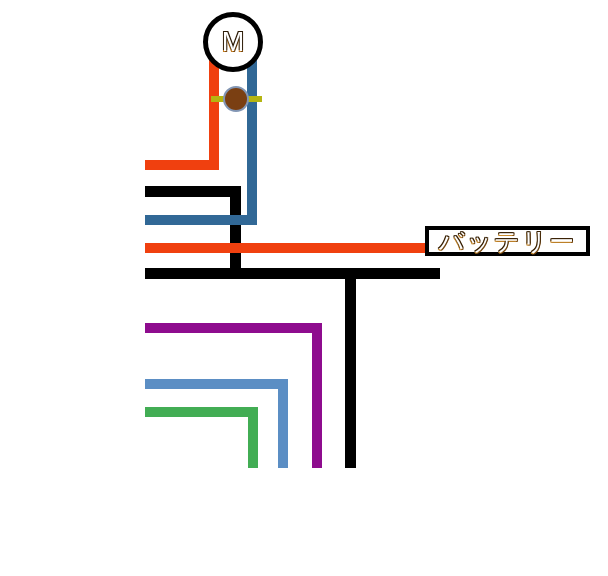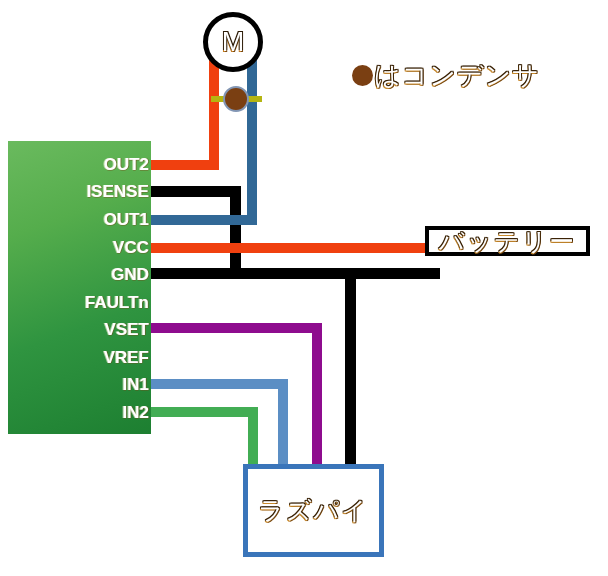--- a/index.html
+++ b/index.html
@@ -172,39 +172,20 @@
   <div class="wire" style="left:248px; top:407px; width:10px; height:61px; background:#42ad54;"></div>
 
   <div class="motor">
     <div class="motor-label">M</div>
   </div>
 
   <div class="cap-lead" style="left:211px; top:96px; width:24px; height:6px;"></div>
   <div class="cap-lead" style="left:240px; top:96px; width:22px; height:6px;"></div>
   <div class="cap-dot" style="left:223px; top:86px; width:26px; height:26px;"></div>
 
-  <div class="chip">
-    <div class="pin-label" style="top:15px;">OUT2</div>
-    <div class="pin-label" style="top:42px;">ISENSE</div>
-    <div class="pin-label" style="top:70px;">OUT1</div>
-    <div class="pin-label" style="top:98px;">VCC</div>
-    <div class="pin-label" style="top:125px;">GND</div>
-    <div class="pin-label" style="top:153px;">FAULTn</div>
-    <div class="pin-label" style="top:180px;">VSET</div>
-    <div class="pin-label" style="top:208px;">VREF</div>
-    <div class="pin-label" style="top:235px;">IN1</div>
-    <div class="pin-label" style="top:263px;">IN2</div>
-  </div>
 
   <div class="box box-battery" style="left:425px; top:226px; width:165px; height:30px;">
     <span class="box-text">バッテリー</span>
   </div>
 
-  <div class="box box-rpi" style="left:243px; top:464px; width:141px; height:93px;">
-    <span class="box-text">ラズパイ</span>
-  </div>
 
-  <div class="legend">
-    <span class="legend-dot"></span>
-    <span class="legend-text">はコンデンサ</span>
-  </div>
 
 </div>
 
 </body></html>

